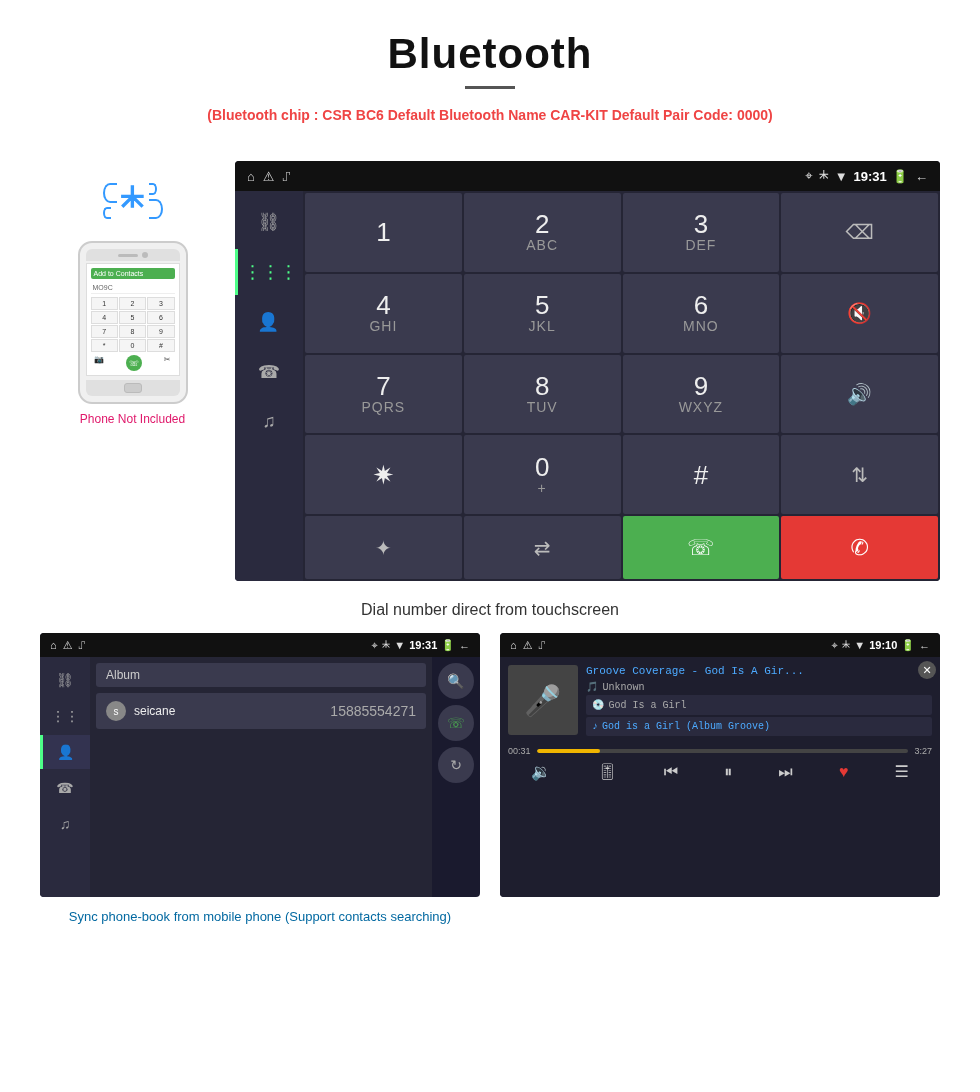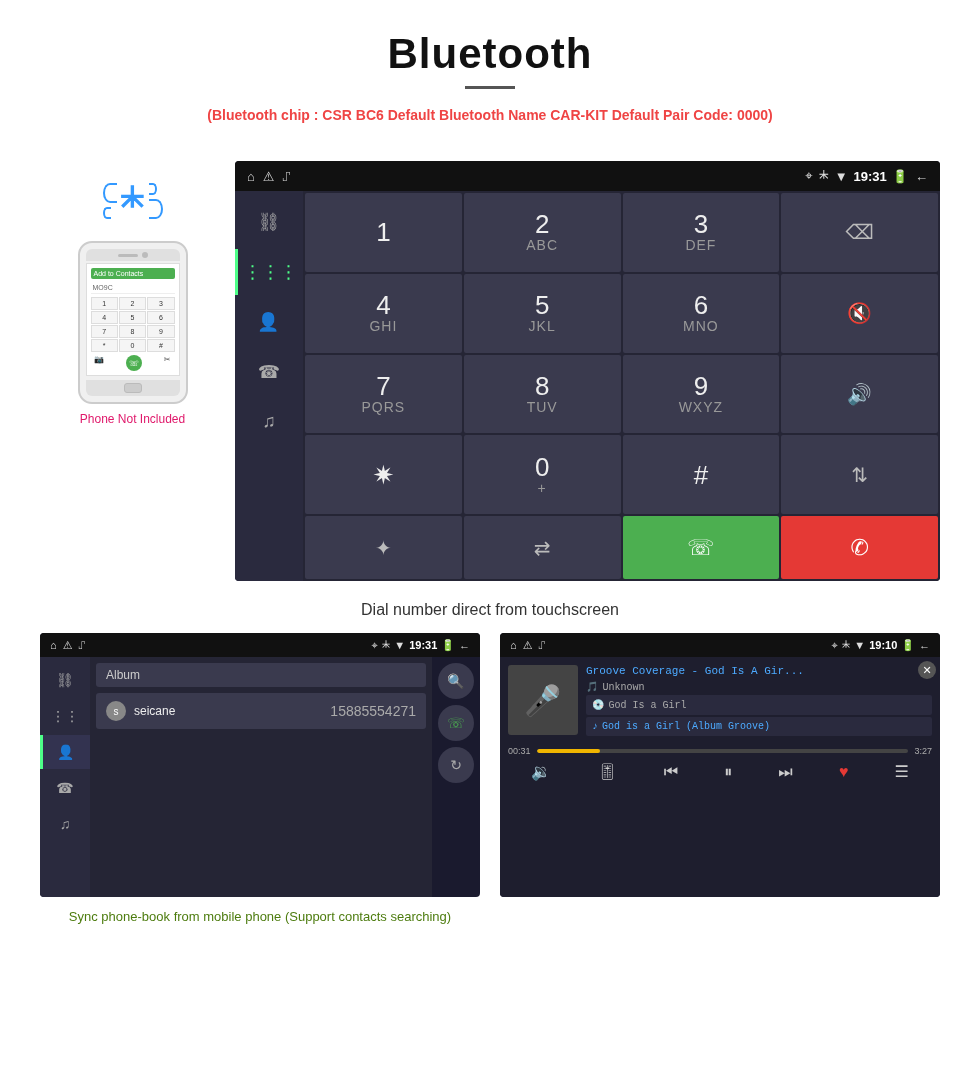--- a/index.html
+++ b/index.html
@@ -373,21 +373,21 @@
       background: #3a3a4e;
       border-radius: 50%;
       display: flex;
       align-items: center;
       justify-content: center;
       color: #aaa;
       font-size: 14px;
     }
     .mini-caption {
       font-size: 13px;
-      color: #4d7c0f;
+      color: #0369a1;
       text-align: center;
       line-height: 1.5;
     }
     .music-close-btn {
       position: absolute;
       top: 4px;
       right: 4px;
       background: #555;
       color: white;
       border-radius: 50%;

